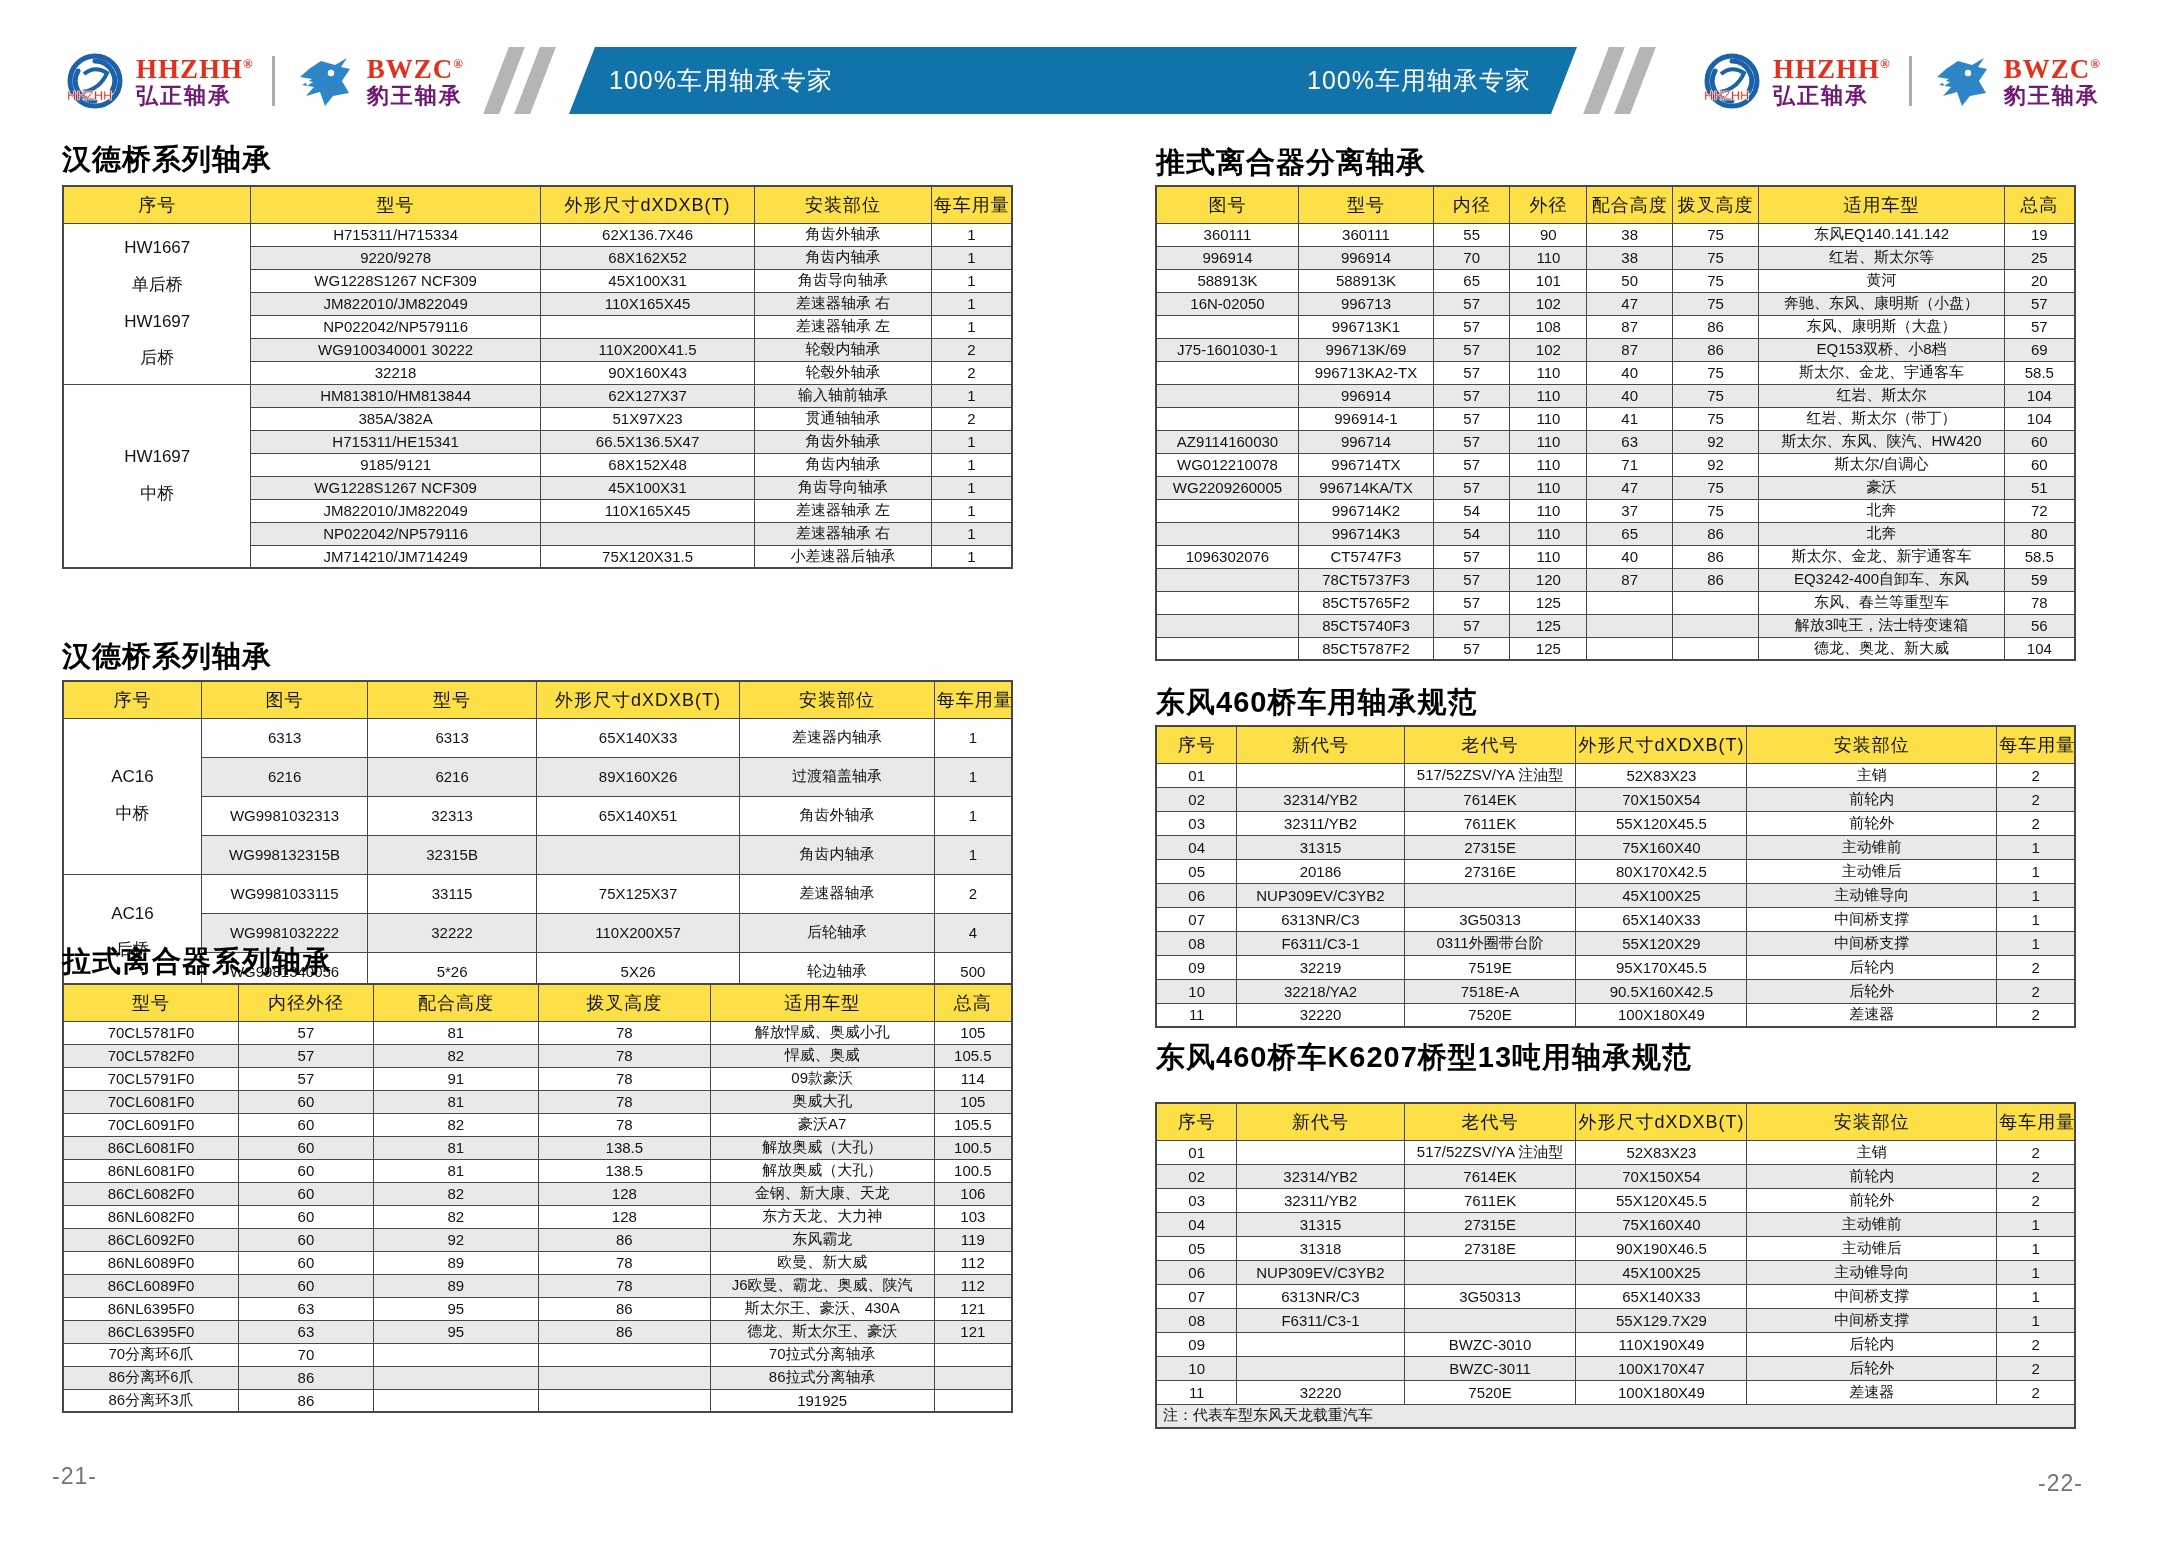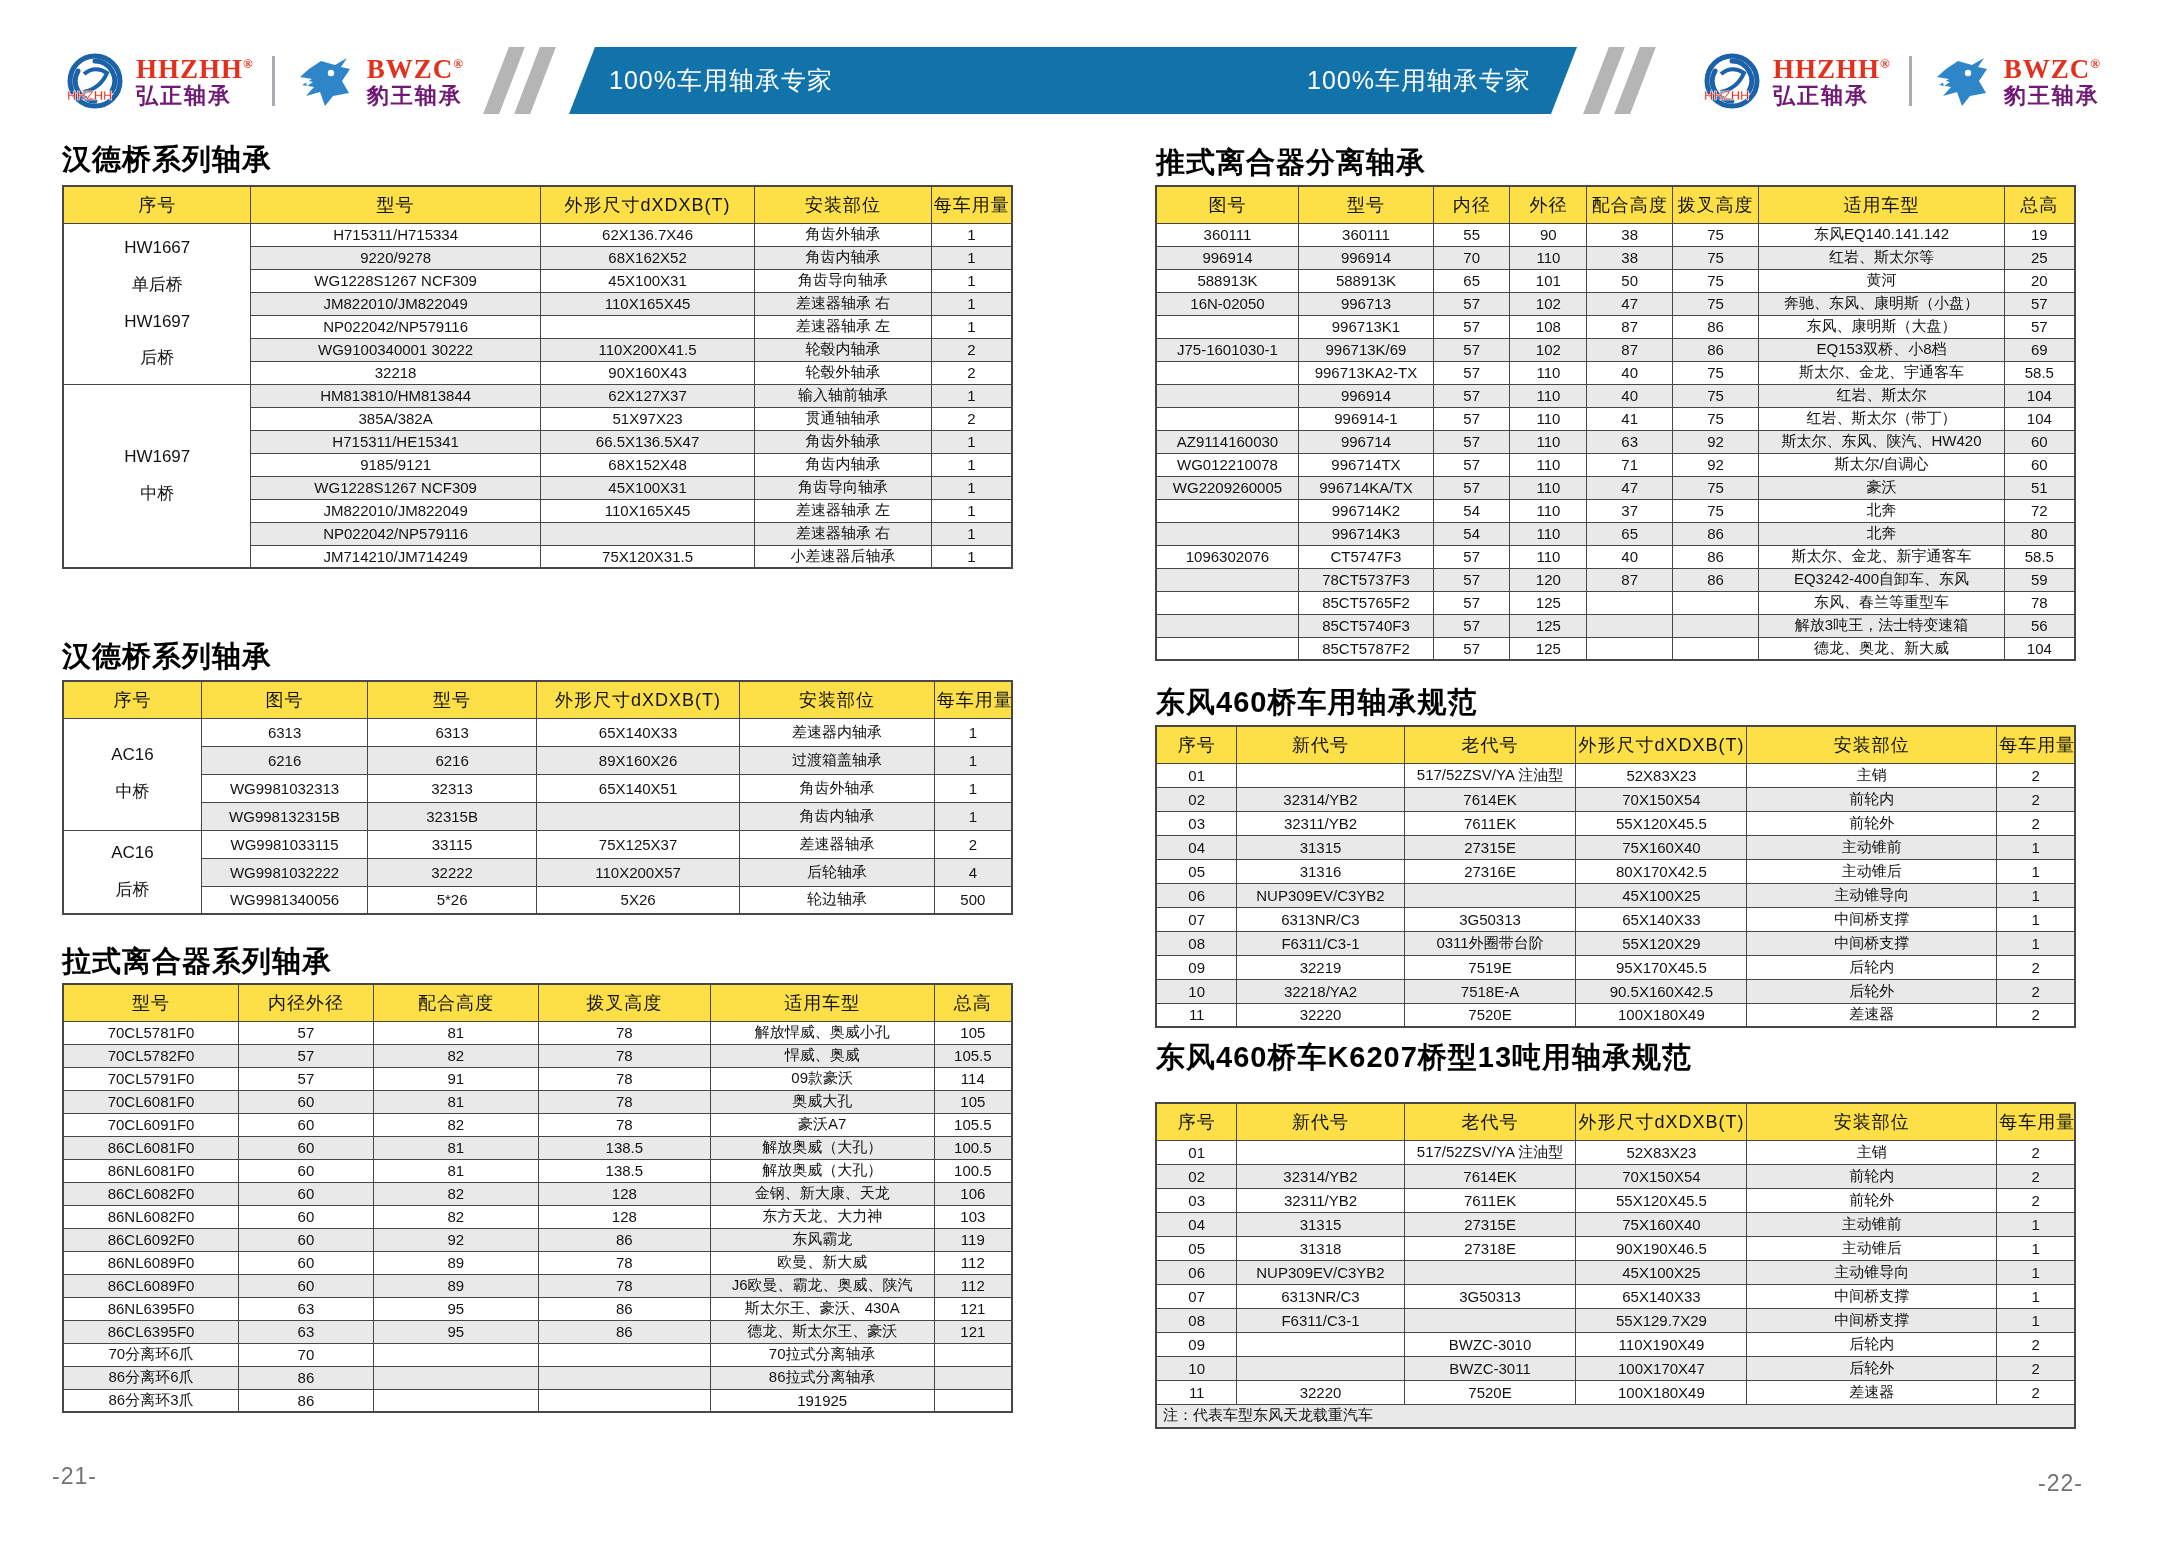--- a/index.html
+++ b/index.html
@@ -44,21 +44,21 @@
 
   table{border-collapse:collapse;width:100%;table-layout:fixed;border:2px solid #474747}
   th,td{border:1px solid #474747;text-align:center;font-size:15px;color:#131313;
     overflow:hidden;white-space:nowrap;padding:0 2px}
   th{background:#fde047;font-weight:400;font-size:18px;height:37px;letter-spacing:1px}
   tbody td{background:#fff}
   tbody tr:nth-child(even) td{background:#e9e9e9}
   td.group-cell{background:#fff !important;white-space:pre-line;line-height:2.15;font-size:17px;vertical-align:middle}
   .note-row td{text-align:left;padding-left:6px;font-size:15px}
   #t1 td{height:23px}
-  #t2 td{height:28px}
+  #t2 td{height:39px}
   #t3 td{height:23px}
   #t4 td{height:23px}
   #t5 td{height:24px}
   #t6 td{height:24px}
 
   
   .pagenum{position:absolute;font-size:23px;color:#737373;letter-spacing:1px}
   #pnL{left:52px;top:1463px}
   #pnR{left:2038px;top:1470px}
 </style>
@@ -762,21 +762,21 @@
           <tr>
             <td>04</td>
             <td>31315</td>
             <td>27315E</td>
             <td>75X160X40</td>
             <td>主动锥前</td>
             <td>1</td>
           </tr>
           <tr>
             <td>05</td>
-            <td>31316</td>
+            <td>20186</td>
             <td>27316E</td>
             <td>80X170X42.5</td>
             <td>主动锥后</td>
             <td>1</td>
           </tr>
           <tr>
             <td>06</td>
             <td>NUP309EV/C3YB2</td>
             <td></td>
             <td>45X100X25</td>

